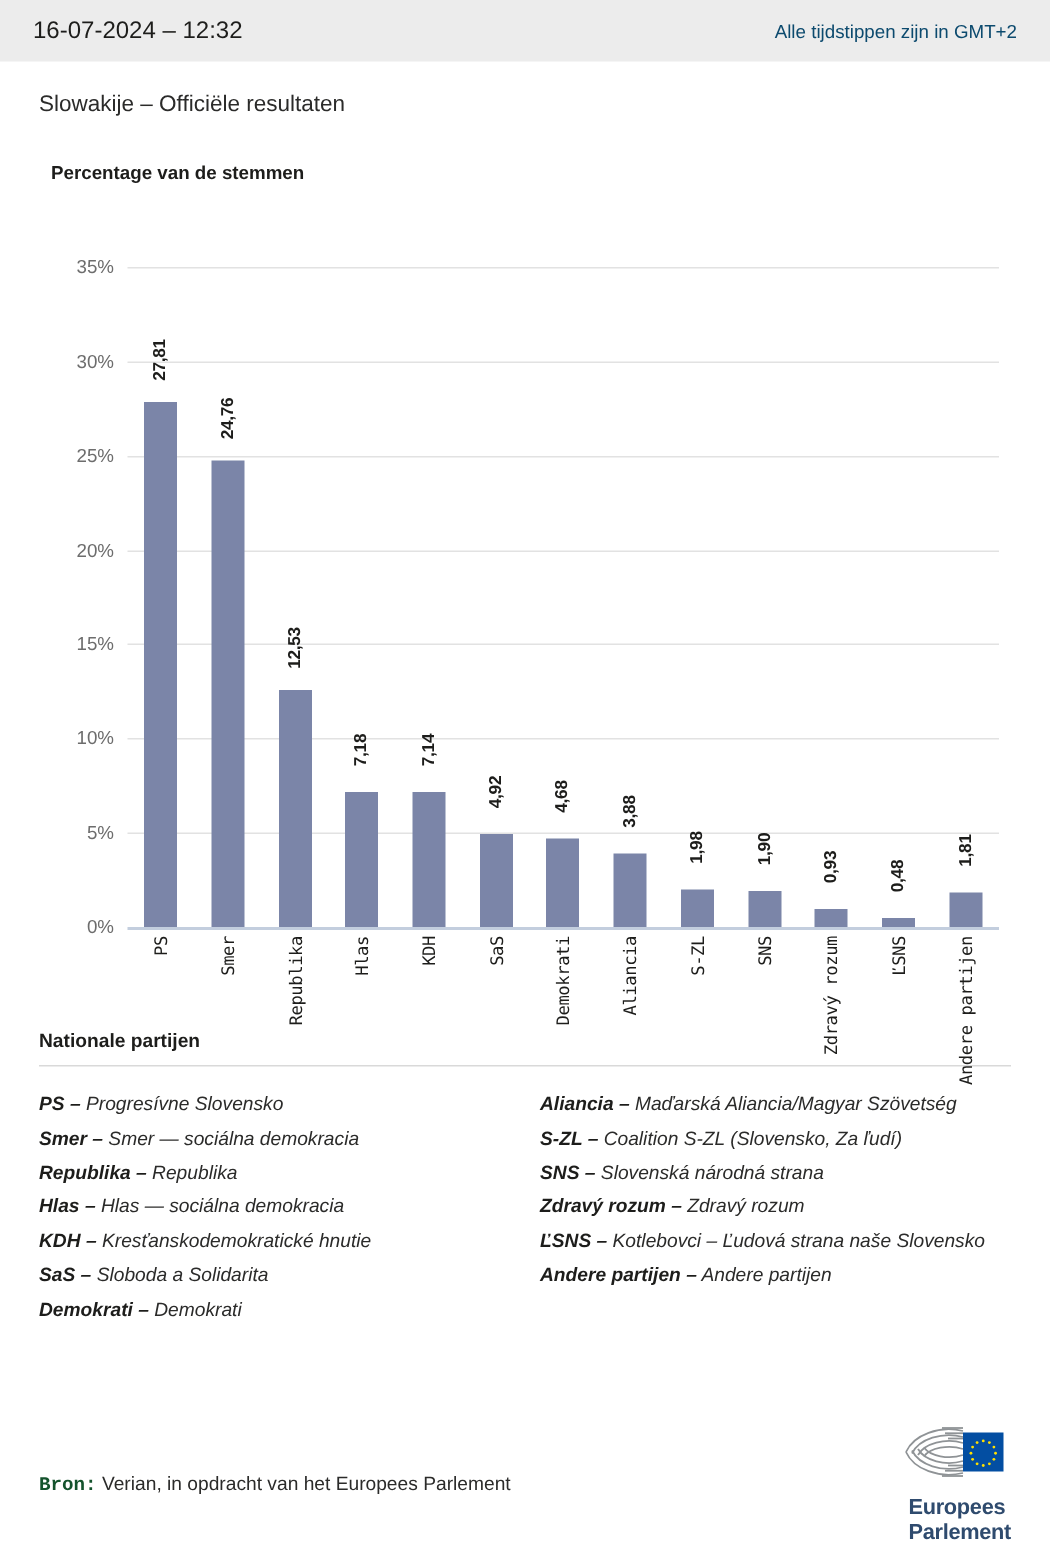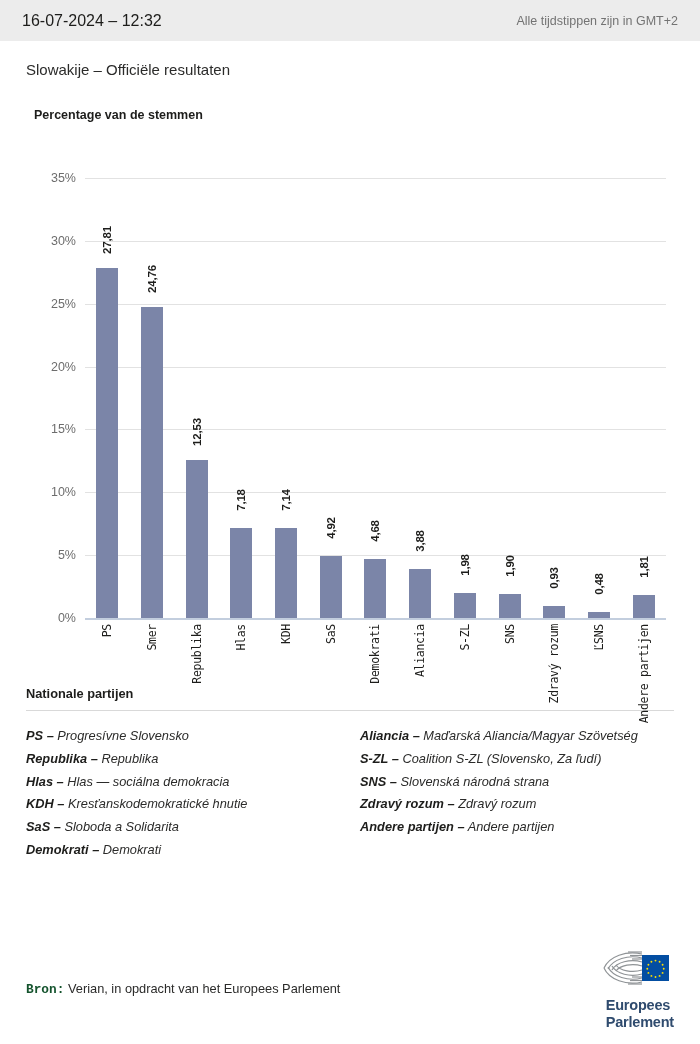--- a/index.html
+++ b/index.html
@@ -21,21 +21,21 @@
     height: 41px;
     background: #ececec;
     display: flex;
     align-items: center;
     justify-content: space-between;
     padding: 0 22px;
     box-sizing: border-box;
   }
   .topbar-tz {
     font-size: 12.5px;
-    color: #737373;
+    color: #0c4a6e;
   }
 
   
   .titles {
     padding: 20px 26px 0 26px;
   }
   .title-main {
     font-size: 15.5px;
     font-weight: bold;
     letter-spacing: -0.15px;
@@ -317,31 +317,33 @@
       </div>
   </div>
 </div>
 
 <div class="legend">
   <div class="legend-title">Nationale partijen</div>
   <div class="legend-rule"></div>
   <div class="legend-cols">
     <div class="legend-col" id="legend-left">
         <div class="legend-item"><b>PS –</b><span> Progresívne Slovensko</span></div>
+        <div class="legend-item"><b>Smer –</b><span> Smer — sociálna demokracia</span></div>
         <div class="legend-item"><b>Republika –</b><span> Republika</span></div>
         <div class="legend-item"><b>Hlas –</b><span> Hlas — sociálna demokracia</span></div>
         <div class="legend-item"><b>KDH –</b><span> Kresťanskodemokratické hnutie</span></div>
         <div class="legend-item"><b>SaS –</b><span> Sloboda a Solidarita</span></div>
         <div class="legend-item"><b>Demokrati –</b><span> Demokrati</span></div>
       </div>
     <div class="legend-col right" id="legend-right">
         <div class="legend-item"><b>Aliancia –</b><span> Maďarská Aliancia/Magyar Szövetség</span></div>
         <div class="legend-item"><b>S-ZL –</b><span> Coalition S-ZL (Slovensko, Za ľudí)</span></div>
         <div class="legend-item"><b>SNS –</b><span> Slovenská národná strana</span></div>
         <div class="legend-item"><b>Zdravý rozum –</b><span> Zdravý rozum</span></div>
+        <div class="legend-item"><b>ĽSNS –</b><span> Kotlebovci – Ľudová strana naše Slovensko</span></div>
         <div class="legend-item"><b>Andere partijen –</b><span> Andere partijen</span></div>
       </div>
   </div>
 </div>
 
 <div class="footer">
   <div class="source">
     <b>Bron:</b>
     <span>Verian, in opdracht van het Europees Parlement</span>
   </div>

